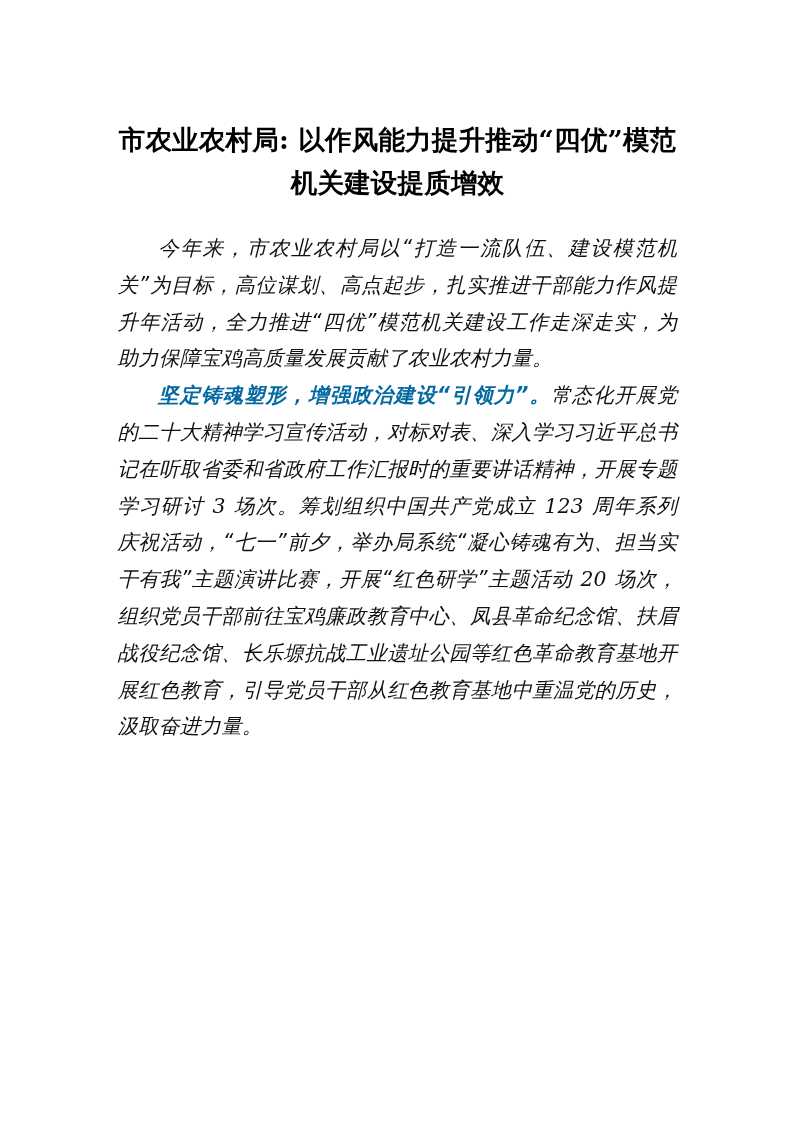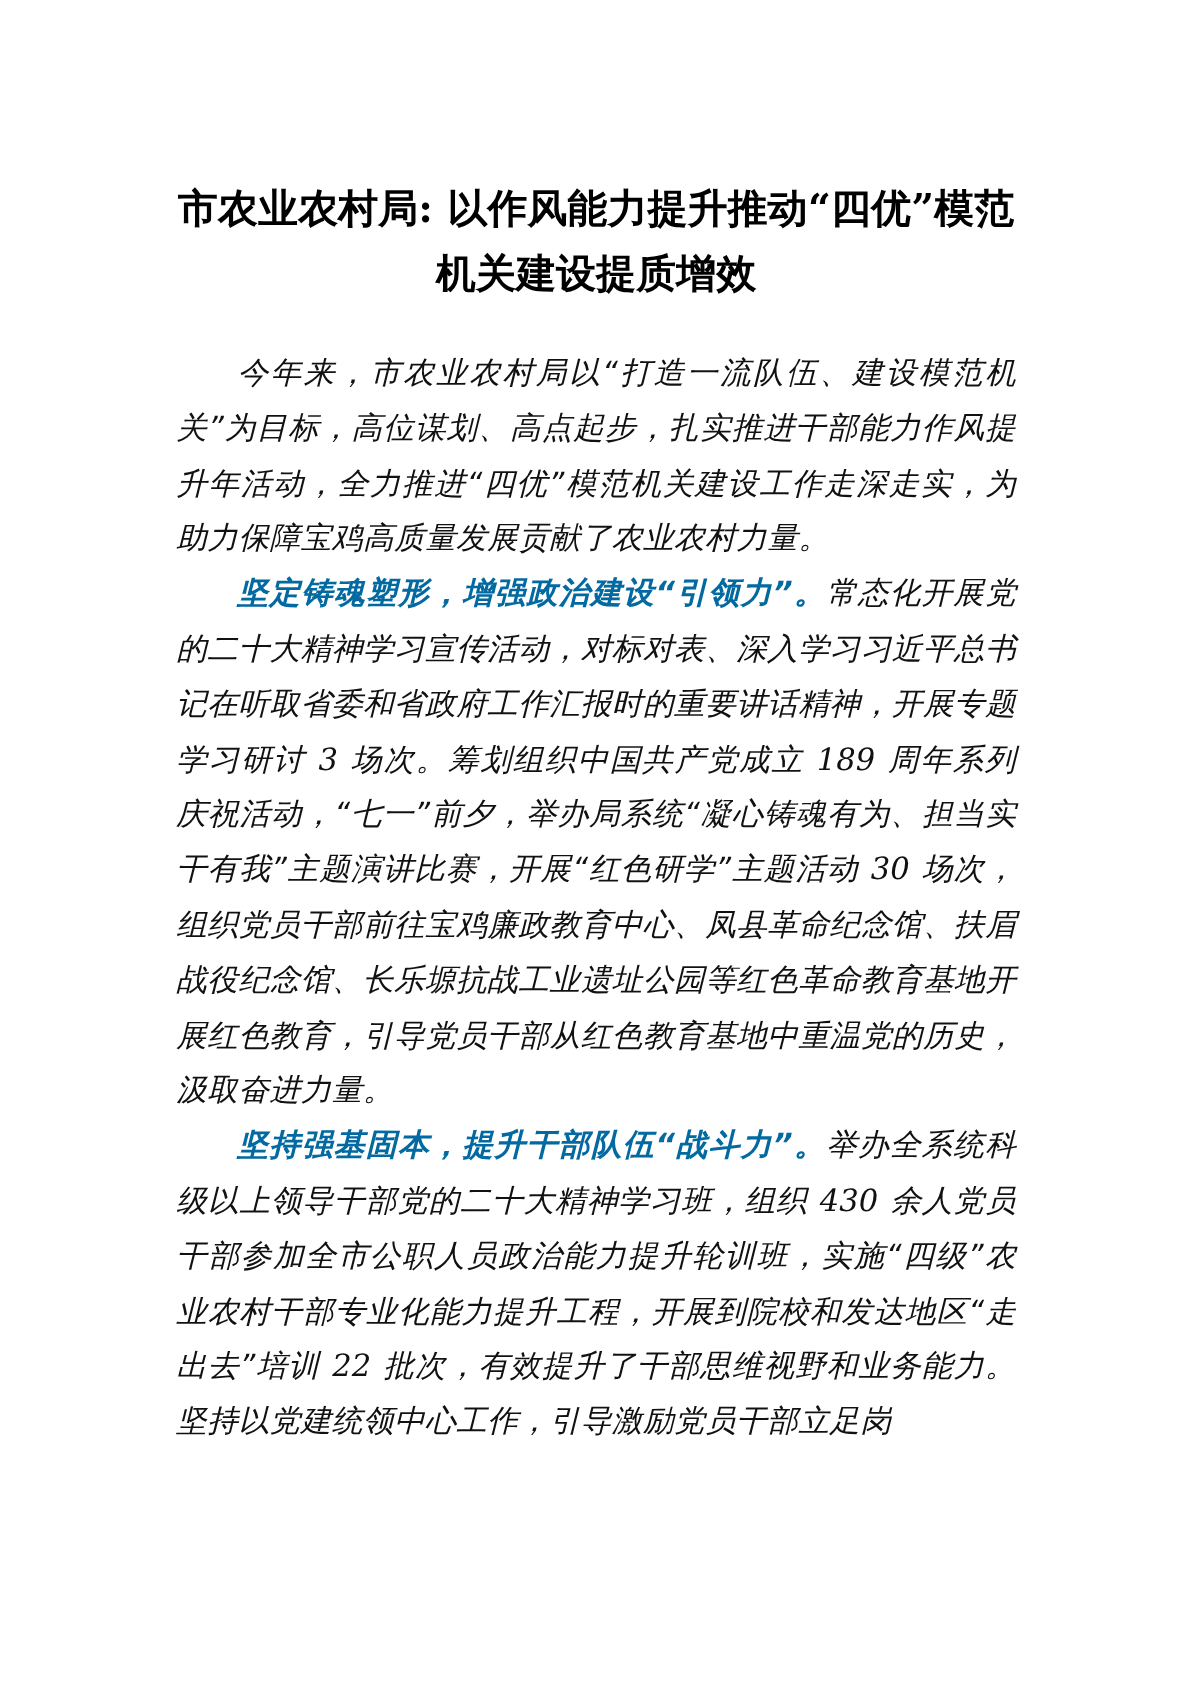--- a/index.html
+++ b/index.html
@@ -80,21 +80,18 @@
 <div class="page">
   <div class="doc-body">
 
     <h1 class="doc-title">市农业农村局: 以作风能力提升推动“四优”模范机关建设提质增效</h1>
 
     <p class="para">
       <span class="lead"></span><span>今年来，市农业农村局以“打造一流队伍、建设模范机关”为目标，高位谋划、高点起步，扎实推进干部能力作风提升年活动，全力推进“四优”模范机关建设工作走深走实，为助力保障宝鸡高质量发展贡献了农业农村力量。</span>
     </p>
 
     <p class="para">
-      <span class="lead">坚定铸魂塑形，增强政治建设“引领力”。</span><span>常态化开展党的二十大精神学习宣传活动，对标对表、深入学习习近平总书记在听取省委和省政府工作汇报时的重要讲话精神，开展专题学习研讨 <span class="num">3</span> 场次。筹划组织中国共产党成立 <span class="num">189</span> 周年系列庆祝活动，“七一”前夕，举办局系统“凝心铸魂有为、担当实干有我”主题演讲比赛，开展“红色研学”主题活动 <span class="num">30</span> 场次，组织党员干部前往宝鸡廉政教育中心、凤县革命纪念馆、扶眉战役纪念馆、长乐塬抗战工业遗址公园等红色革命教育基地开展红色教育，引导党员干部从红色教育基地中重温党的历史，汲取奋进力量。</span>
+      <span class="lead">坚定铸魂塑形，增强政治建设“引领力”。</span><span>常态化开展党的二十大精神学习宣传活动，对标对表、深入学习习近平总书记在听取省委和省政府工作汇报时的重要讲话精神，开展专题学习研讨 <span class="num">3</span> 场次。筹划组织中国共产党成立 <span class="num">123</span> 周年系列庆祝活动，“七一”前夕，举办局系统“凝心铸魂有为、担当实干有我”主题演讲比赛，开展“红色研学”主题活动 <span class="num">20</span> 场次，组织党员干部前往宝鸡廉政教育中心、凤县革命纪念馆、扶眉战役纪念馆、长乐塬抗战工业遗址公园等红色革命教育基地开展红色教育，引导党员干部从红色教育基地中重温党的历史，汲取奋进力量。</span>
     </p>
 
-    <p class="para">
-      <span class="lead">坚持强基固本，提升干部队伍“战斗力”。</span><span>举办全系统科级以上领导干部党的二十大精神学习班，组织 <span class="num">430</span> 余人党员干部参加全市公职人员政治能力提升轮训班，实施“四级”农业农村干部专业化能力提升工程，开展到院校和发达地区“走出去”培训 <span class="num">22</span> 批次，有效提升了干部思维视野和业务能力。坚持以党建统领中心工作，引导激励党员干部立足岗</span>
-    </p>
 
   </div>
 </div>
 
 </body></html>

